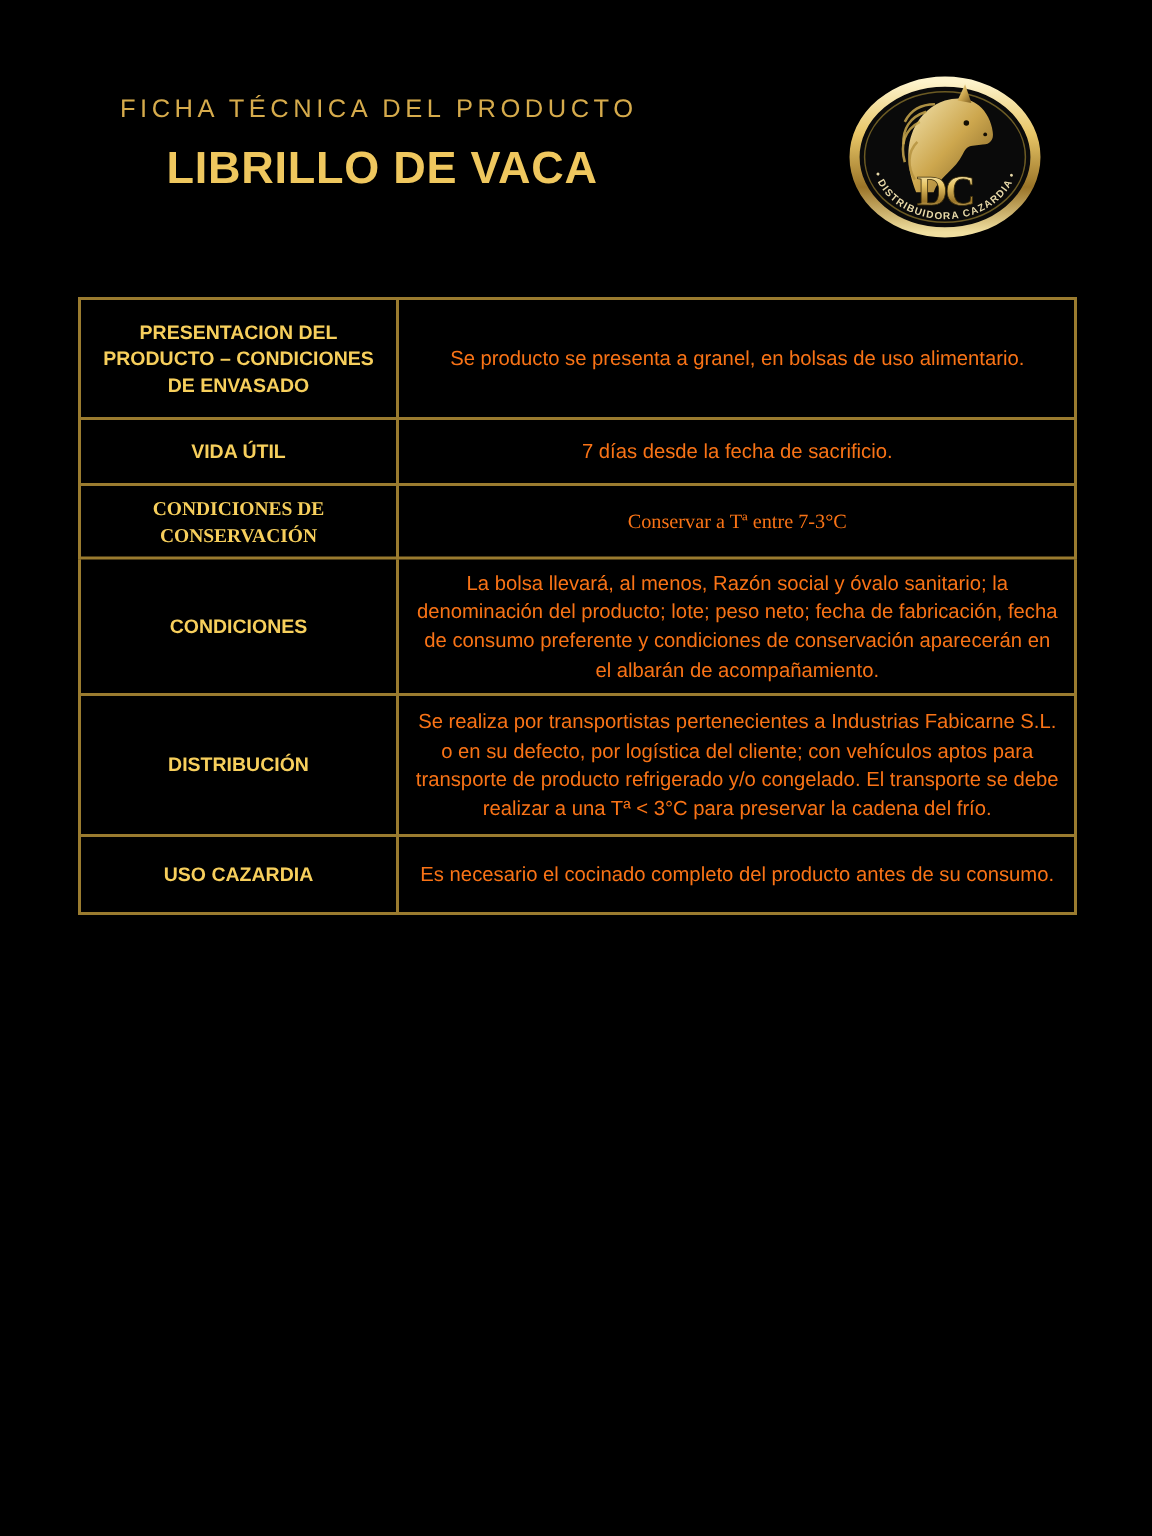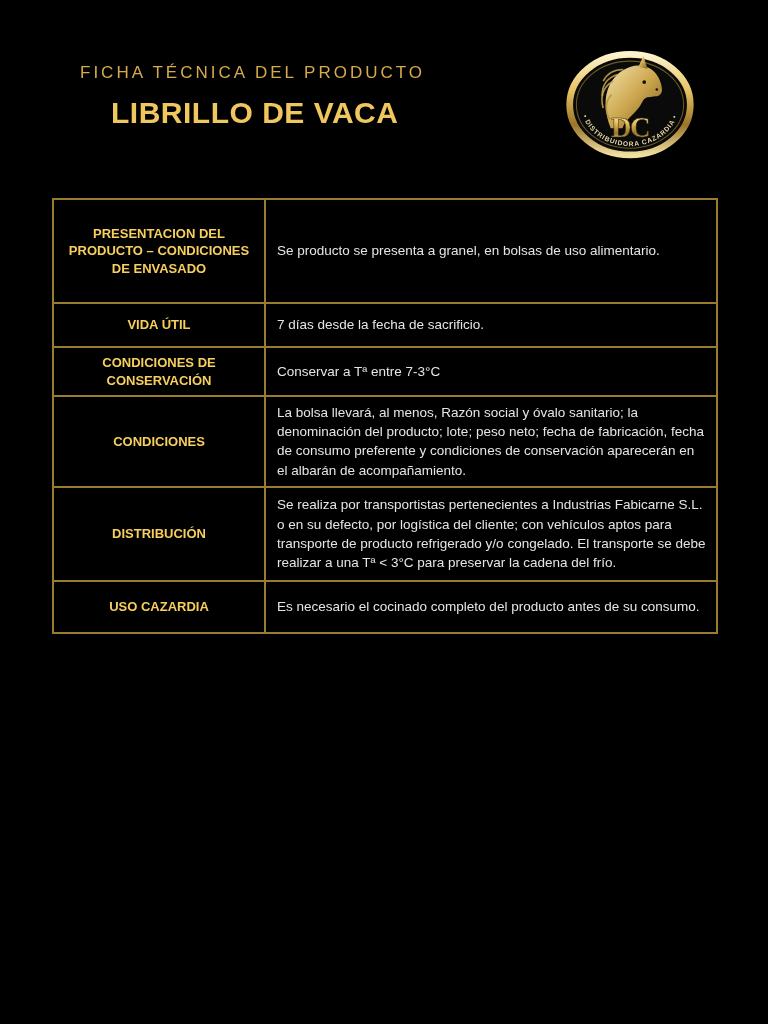--- a/index.html
+++ b/index.html
@@ -23,25 +23,25 @@
   table.spec col.c1{width:212px;}
   table.spec col.c2{width:452px;}
   table.spec th, table.spec td{
     border:2px solid #9a7b2f;vertical-align:middle;
   }
   table.spec th{
     color:#f7cf5c;font-size:13px;font-weight:bold;
     text-align:center;padding:6px 14px;line-height:1.35;
   }
   table.spec td{
-    color:#e5e5e5;font-size:13.5px;font-weight:normal;
-    text-align:left;padding:6px 10px 6px 11px;line-height:1.42;
+    color:#f97316;font-size:13.5px;font-weight:normal;
+    text-align:center;padding:6px 10px 6px 11px;line-height:1.42;
   }
   td.justify{text-align:justify;}
-  tr.r1{height:104px;} tr.r2{height:44px;margin-top:17px;} tr.r3{height:48px;}
+  tr.r1{height:80px;} tr.r2{height:44px;margin-top:17px;} tr.r3{height:48px;font-family:Liberation Serif, serif;}
   tr.r4{height:74px;} tr.r5{height:94px;} tr.r6{height:52px;} tr.r7{height:52px;}
 </style>
 </head>
 <body>
 
 <div class="page">
 
   <div class="header-label">FICHA TÉCNICA DEL PRODUCTO</div>
 
   <div class="page-title">LIBRILLO DE VACA</div>

